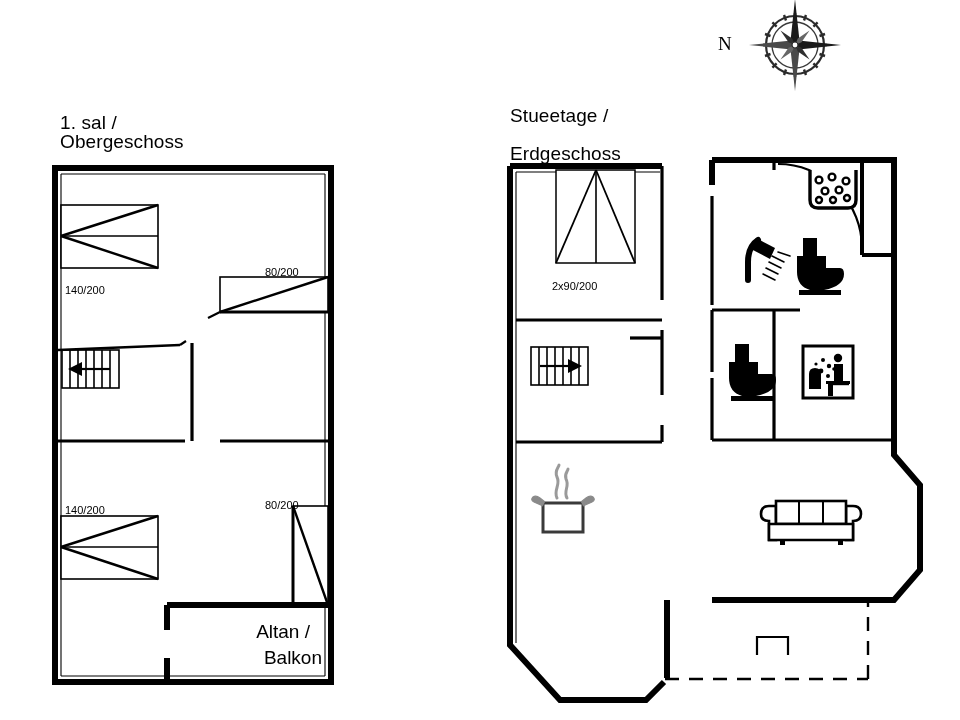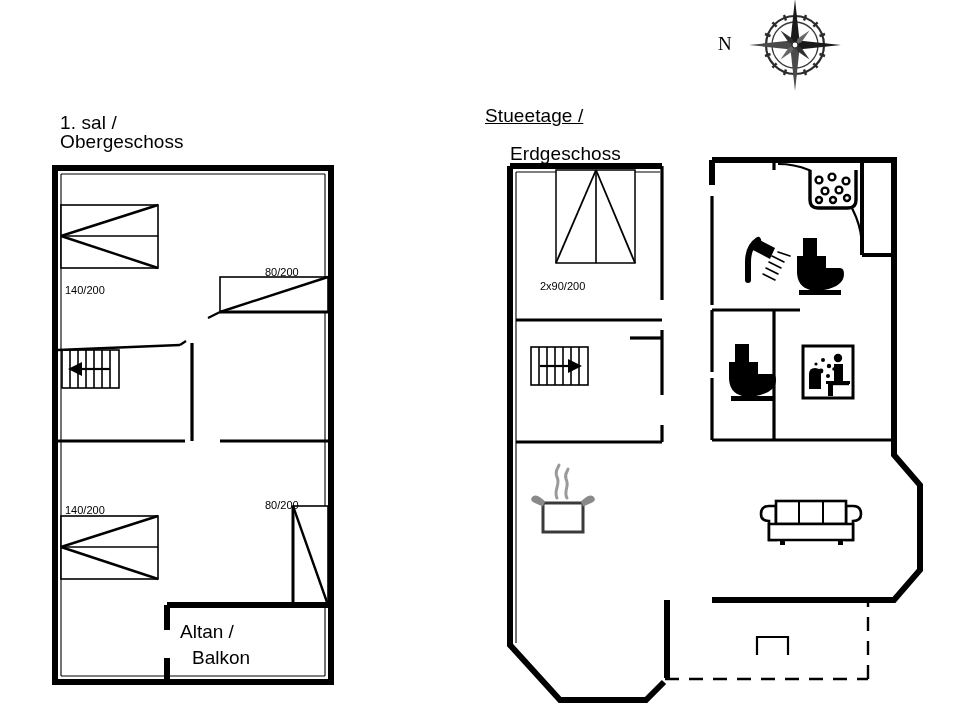--- a/index.html
+++ b/index.html
@@ -31,21 +31,21 @@
   .plan-title {
     font-size: 19px;
     letter-spacing: 0.1px;
   }
   .dim-label {
     font-size: 11px;
     margin-top: 11px;
   }
   .room-label {
     font-size: 19px;
-    text-align: left;
+    text-align: right;
   }
   .compass-letter {
     font-size: 19px;
     font-family: "Liberation Serif", serif;
   }
 </style>
 </head>
 <body>
 
 <div id="page">
@@ -334,18 +334,18 @@
   <div class="label plan-title" style="left:60px; top:130px;">Obergeschoss</div>
 
   <div class="label dim-label" style="left:65px; top:272px;">140/200</div>
   <div class="label dim-label" style="left:265px; top:254px;">80/200</div>
   <div class="label dim-label" style="left:65px; top:492px;">140/200</div>
   <div class="label dim-label" style="left:265px; top:487px;">80/200</div>
 
   <div class="label room-label" style="left:180px; top:620px; width:130px;">Altan /</div>
   <div class="label room-label" style="left:192px; top:646px; width:130px;">Balkon</div>
 
-  <div class="label plan-title" style="left:485px; top:104px;text-decoration:underline;">Stueetage /</div>
+  <div class="label plan-title" style="left:510px; top:104px;">Stueetage /</div>
   <div class="label plan-title" style="left:510px; top:130px;margin-top:12px;">Erdgeschoss</div>
 
-  <div class="label dim-label" style="left:540px; top:268px;">2x90/200</div>
+  <div class="label dim-label" style="left:552px; top:268px;">2x90/200</div>
 
 </div>
 
 </body></html>

